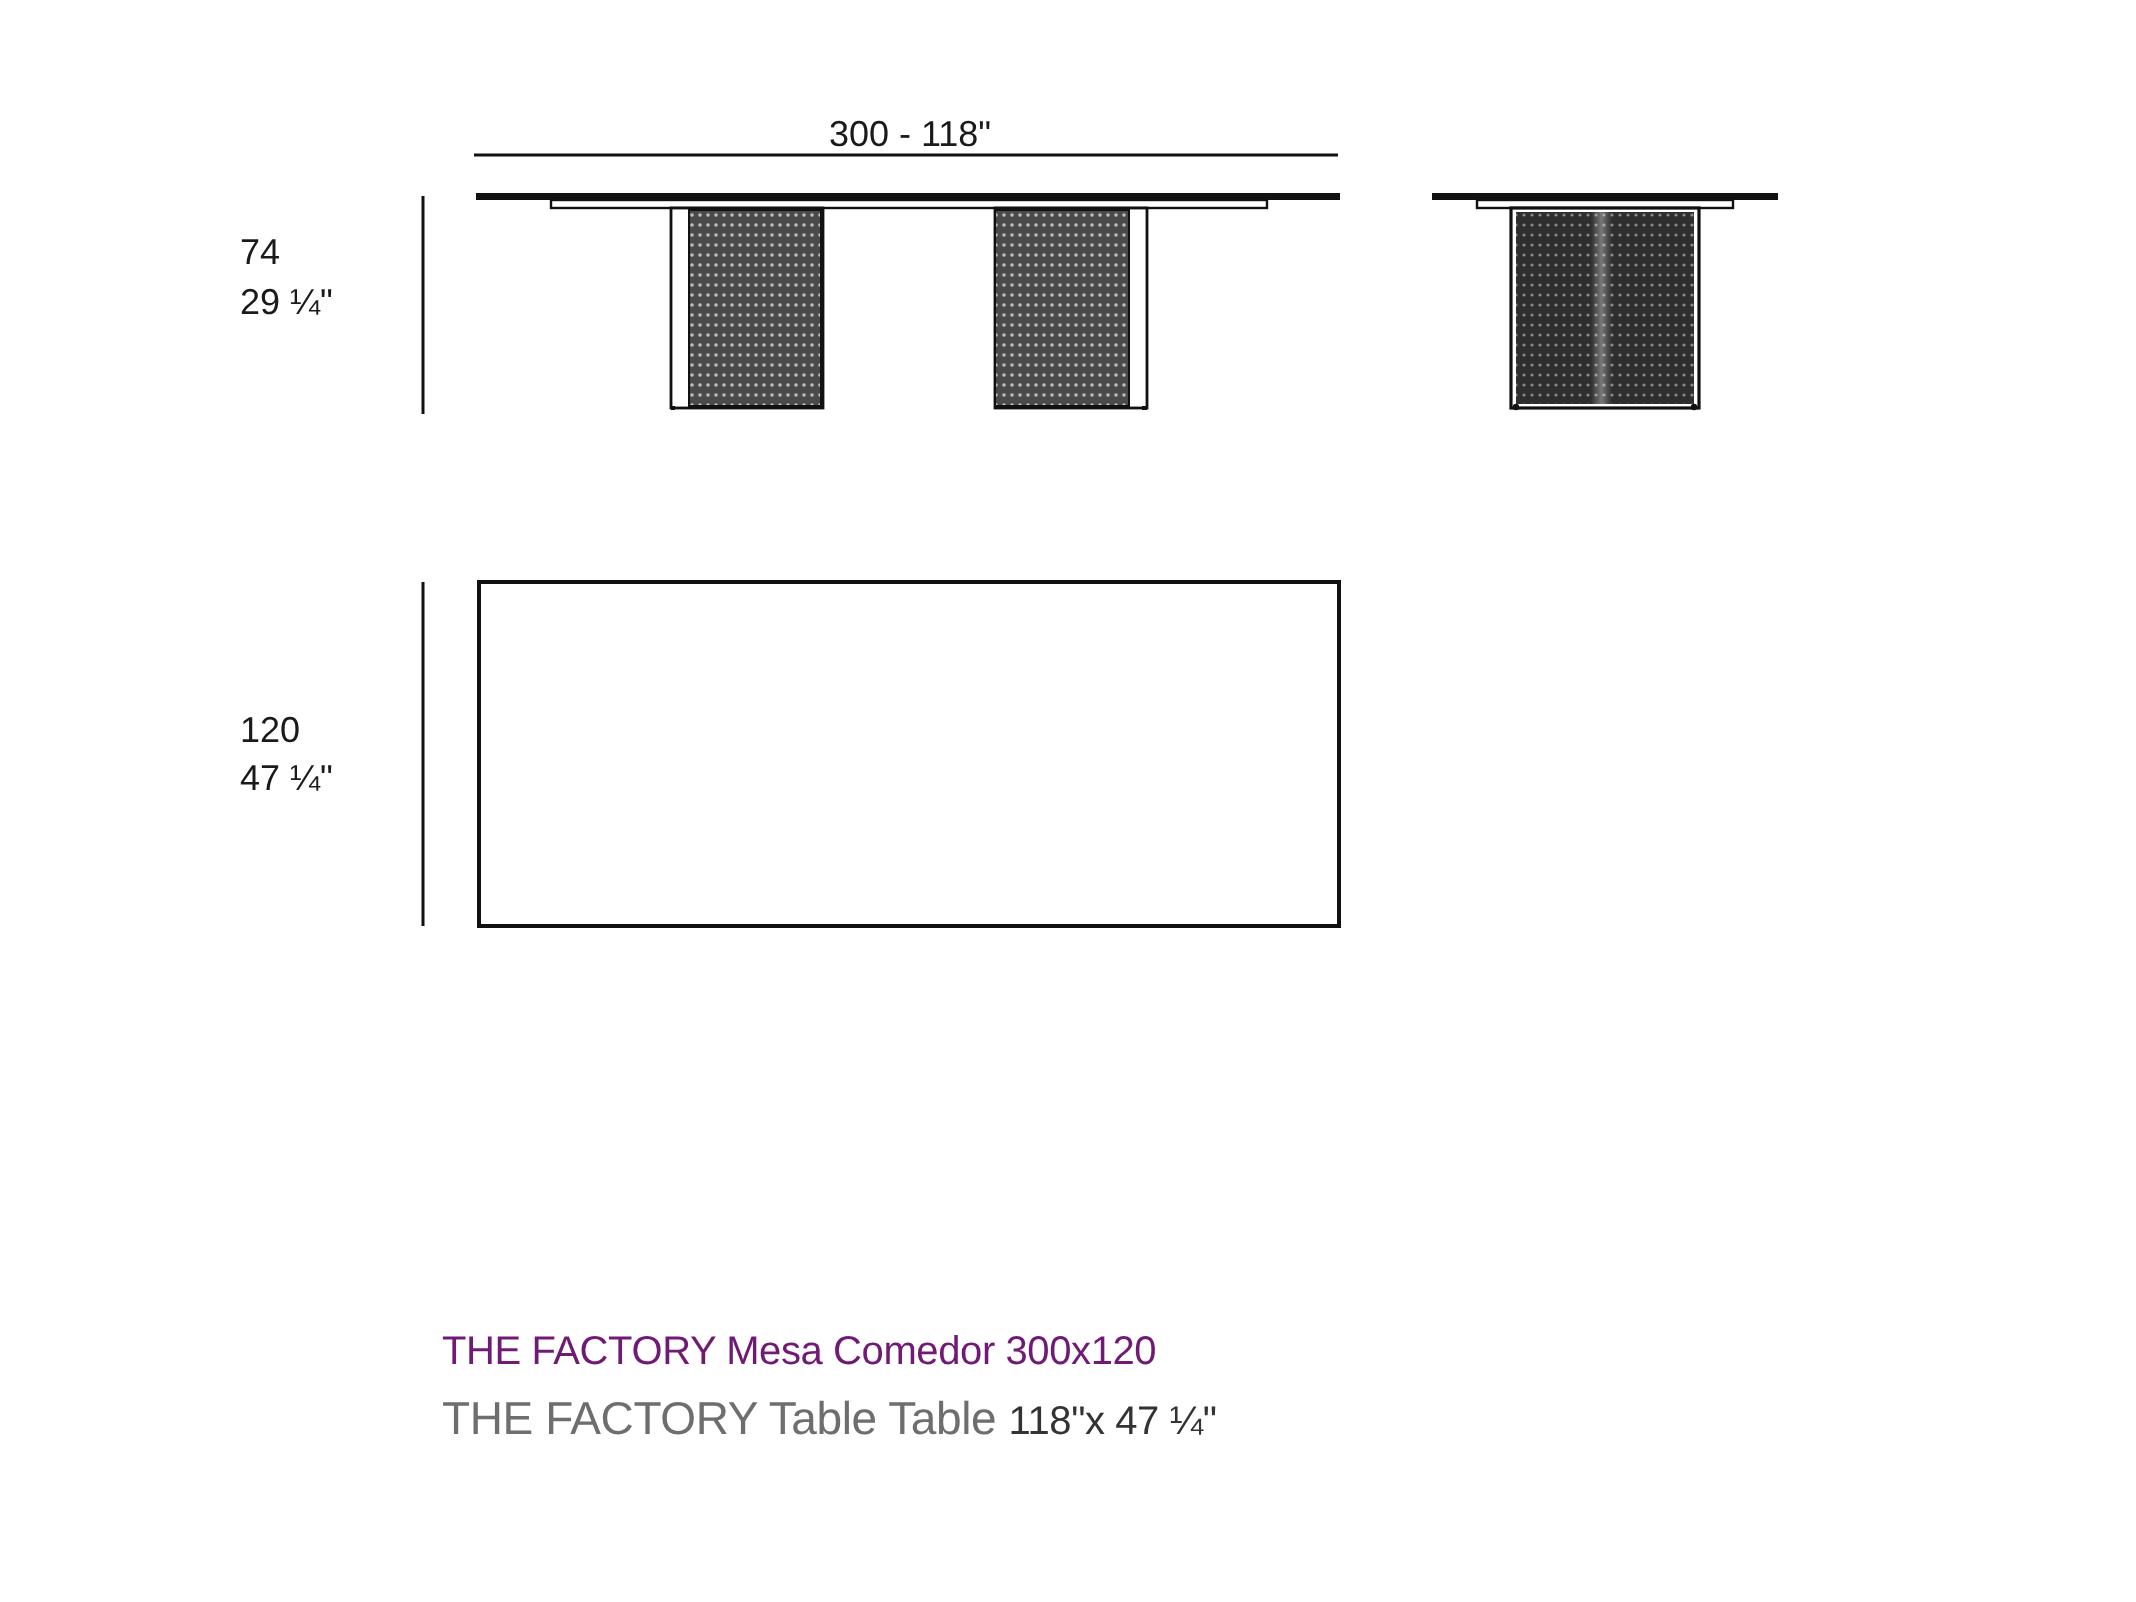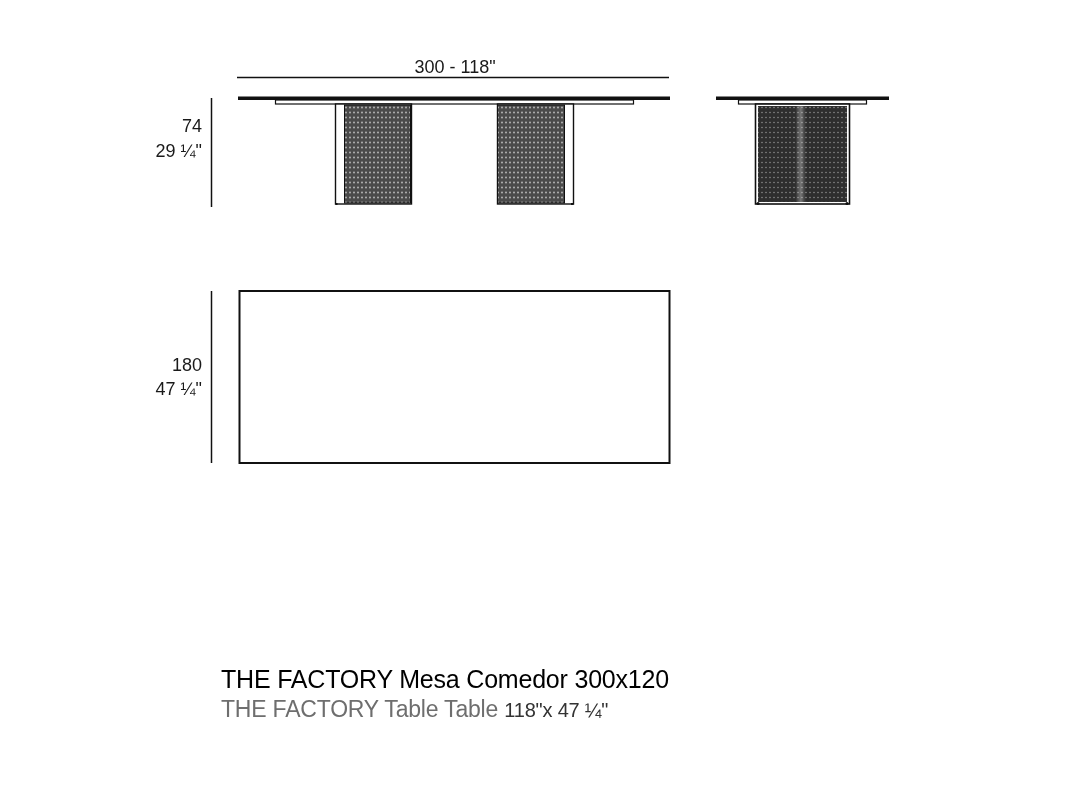--- a/index.html
+++ b/index.html
@@ -1,19 +1,19 @@
 <!DOCTYPE html>
 <html><head>
 <meta charset="utf-8">
 <style>
   html, body { margin: 0; padding: 0; background: #ffffff; }
   body { width: 1068px; height: 801px; position: relative; overflow: hidden;
          font-family: "Liberation Sans", "DejaVu Sans", sans-serif; color: #1a1a1a; }
-  .dim-label { position: absolute; font-size: 18px; line-height: 22px; color: #1a1a1a; text-align: right; }
-  .caption-1 { position: absolute; left: 221px; top: 665px; font-size: 25px; color: #000000; white-space: nowrap; letter-spacing: -0.2px; }
+  .dim-label { position: absolute; font-size: 18px; line-height: 22px; color: #1a1a1a; text-align: left; }
+  .caption-1 { position: absolute; left: 221px; top: 665px; font-size: 20px; color: #701a75; white-space: nowrap; letter-spacing: -0.2px; }
   .caption-2 { position: absolute; left: 221px; top: 696px; font-size: 23px; color: #6e6e6e; white-space: nowrap; letter-spacing: -0.2px; }
   .caption-2 .dims { font-size: 20px; color: #333333; }
   svg { position: absolute; left: 0; top: 0; }
 </style>
 </head>
 <body>
 
 <svg width="1068" height="801" viewBox="0 0 1068 801">
   <defs>
     <pattern id="mesh" width="4" height="5" patternUnits="userSpaceOnUse">
@@ -70,20 +70,20 @@
     <rect x="239.5" y="291" width="430" height="172" fill="#fff" stroke="#111" stroke-width="2"></rect>
     <line x1="211.5" y1="291" x2="211.5" y2="463" stroke="#111" stroke-width="1.5"></line>
   </g>
 </svg>
 
 <div class="dim-label" style="left:400px; top:56px; text-align:center; width:110px;">300 - 118"</div>
 
 <div class="dim-label" style="left:120px; top:115px; width:82px;">74</div>
 <div class="dim-label" style="left:120px; top:140px; width:82px;">29 ¼"</div>
 
-<div class="dim-label" style="left:120px; top:354px; width:82px;">180</div>
+<div class="dim-label" style="left:120px; top:354px; width:82px;">120</div>
 <div class="dim-label" style="left:120px; top:378px; width:82px;">47 ¼"</div>
 
 <div class="caption-1">THE FACTORY Mesa Comedor 300x120</div>
 <div class="caption-2">
   <span>THE FACTORY Table Table</span>
   <span class="dims">118"x 47 ¼"</span>
 </div>
 
 </body></html>

